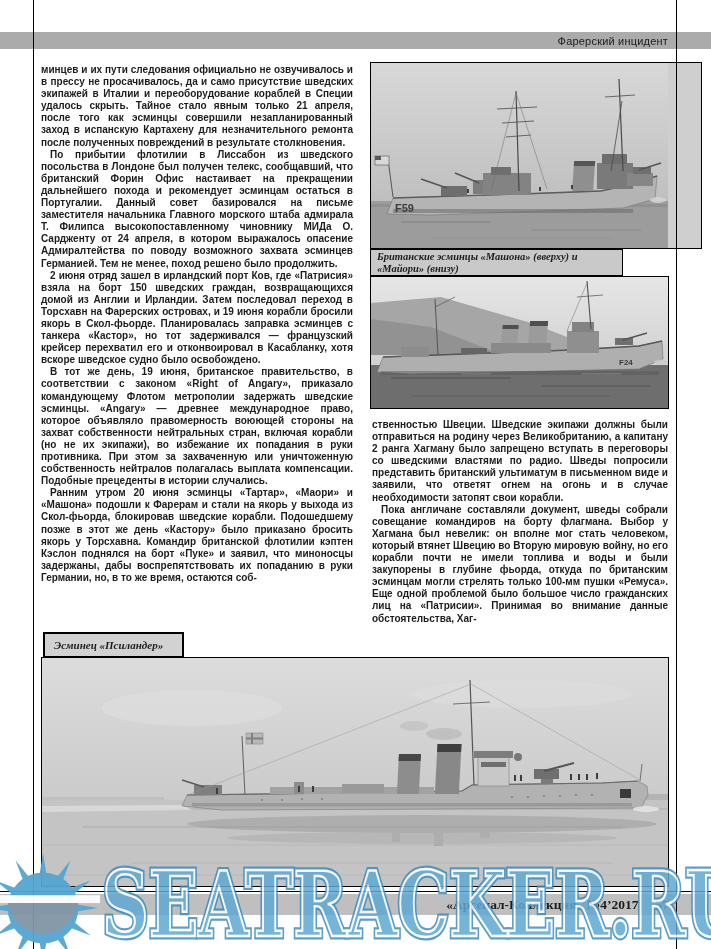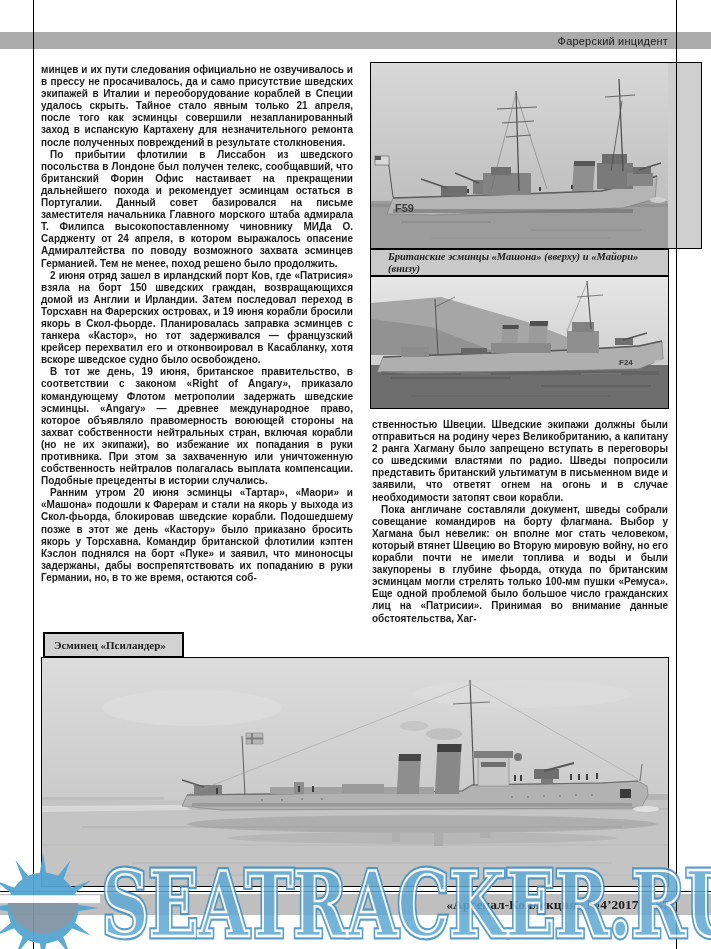--- a/index.html
+++ b/index.html
@@ -27,29 +27,29 @@
   .photo {
     position:absolute; border:1px solid #000; box-sizing:border-box;
     background:#cfcfcf; overflow:hidden; z-index:1;
   }
   .photo svg { display:block; }
   .photo-top    { left:370px; top:62px;  width:332px; height:187px;text-align:center; }
   .photo-mid    { left:370px; top:276px; width:299px; height:133px;text-align:right; }
   .photo-bottom { left:41px;  top:657px; width:628px; height:230px; }
 
   .caption-top {
-    position:absolute; left:370px; top:249px; width:299px; height:27px;
+    position:absolute; left:370px; top:249px; width:253px; height:27px;
     background:#c9c9c9; border:1px solid #000; box-sizing:border-box;
     font-family:"Liberation Serif", serif; font-style:italic; font-weight:bold;
-    font-size:10.5px; line-height:11.5px; padding:1px 17px; z-index:1;
+    font-size:10.5px; line-height:11.5px; padding:1px 6px; z-index:1;
   }
   .caption-bottom {
     position:absolute; left:43px; top:632px; width:141px; height:26px;
     background:#d2d2d2; border:2px solid #000; box-sizing:border-box;
-    font-family:"Liberation Serif", serif; font-weight:bold;
+    font-family:"Liberation Serif", serif; font-style:italic; font-weight:bold;
     font-size:11px; display:flex; align-items:center; padding-left:9px; z-index:3;
   }
 
   .footer-rule { position:absolute; left:0; top:891px; width:711px; height:1px; background:#000; z-index:1; }
   .footer-bar {
     position:absolute; left:0; top:894px; width:711px; height:21px;
     background:#bfbfbf; box-sizing:border-box; padding-right:42px;
     display:flex; align-items:center; justify-content:flex-end; gap:17px;
     font-family:"Liberation Serif", serif; font-weight:bold; font-size:13.5px; z-index:1;padding-left:48px;
   }

